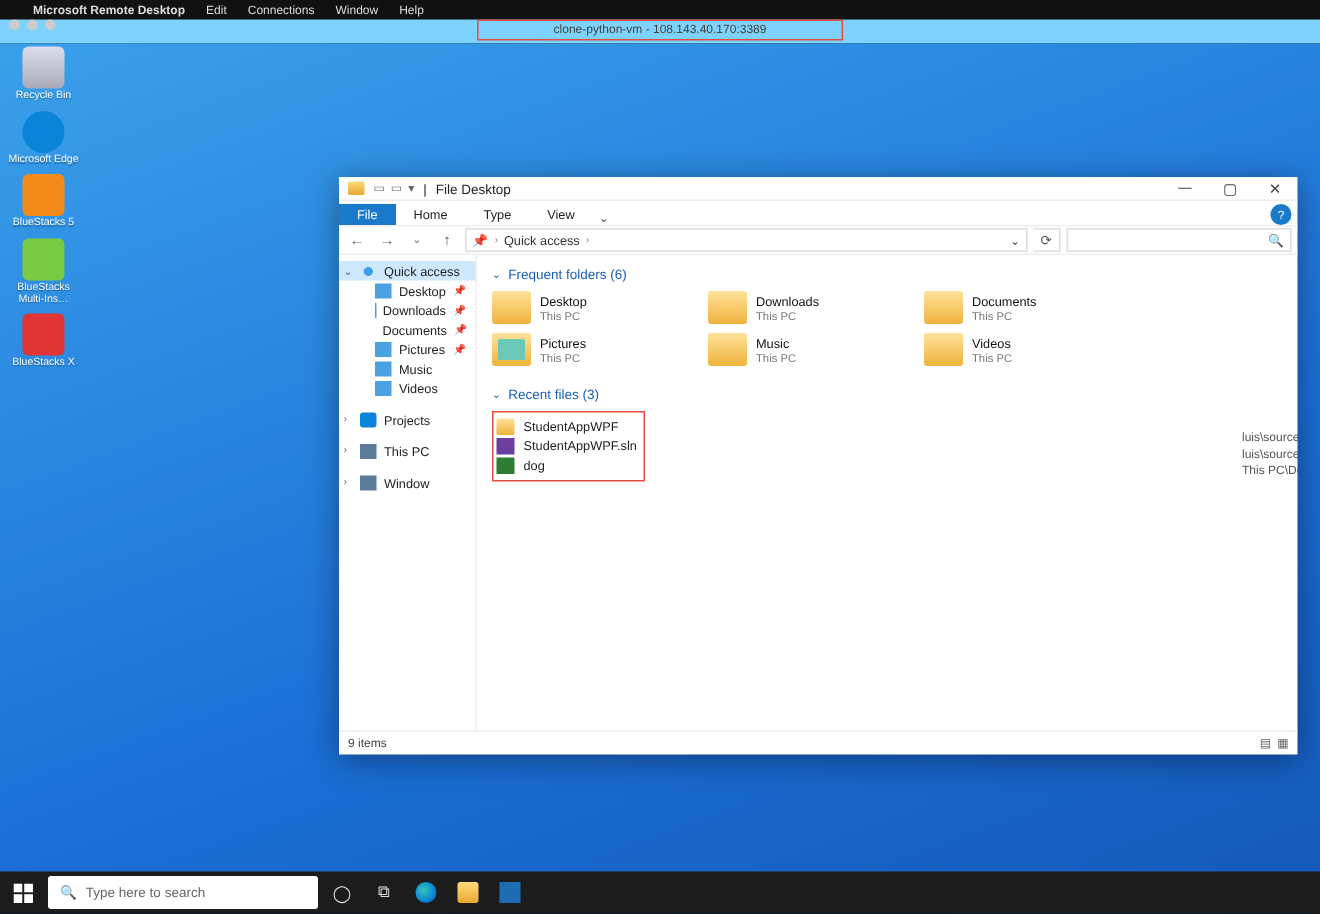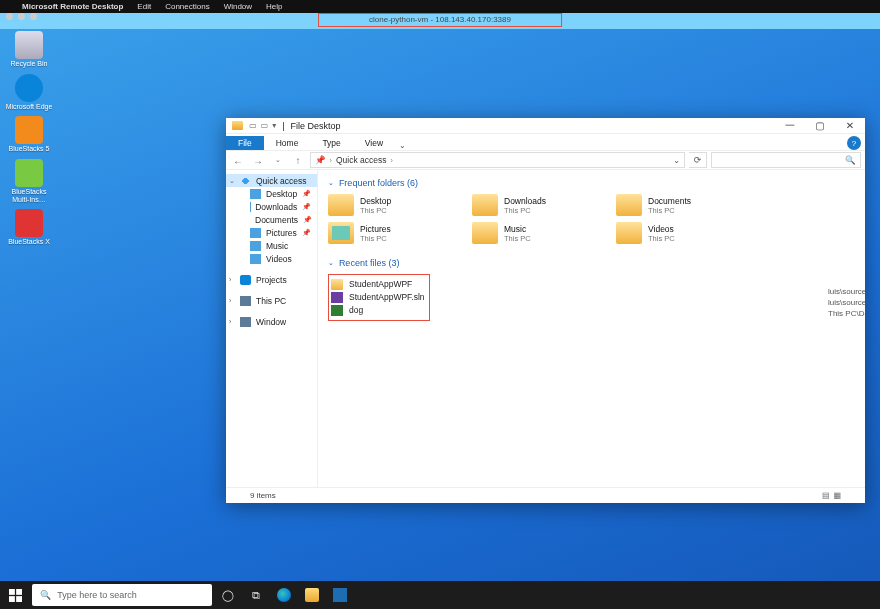--- a/index.html
+++ b/index.html
@@ -81,21 +81,21 @@
 
   .recent-box { border:1.5px solid #e74c3c; padding:3px 4px 3px 2px; display:inline-block; margin-top:0;}
   .recent-row { display:flex; align-items:flex-start; gap:6px; font-size:8.5px; padding:1px 0;}
   .recent-row .ric { width:12px; height:11px; }
   .ric.fold{ background:linear-gradient(#ffe29a,#f0b23e); border-radius:1px;}
   .ric.sln{ background:#6b3fa0;}
   .ric.img{ background:#2e7d32;}
   .recent-paths { position:absolute; left:510px; }
   .recent-paths div { font-size:8px; color:#555; padding:1px 0;}
 
-  .status { height:16px; border-top:1px solid #eee; display:flex; align-items:center; font-size:8px; color:#444; padding:0 24px;}
+  .status { height:16px; border-top:1px solid #eee; display:flex; align-items:center; font-size:8px; color:#444; padding:0 6px;}
   .status .views { margin-left:auto; display:flex; gap:4px; color:#666;}
 
   
   .taskbar { position:absolute; left:0; right:0; bottom:0; height:28px; background:#1c1c1c; display:flex; align-items:center; }
   .taskbar .start { width:30px; height:28px; display:flex; align-items:center; justify-content:center; color:#fff;}
   .taskbar .search { height:22px; margin:0 2px; width:180px; background:#fff; border-radius:2px; display:flex; align-items:center; padding:0 8px; gap:6px; color:#666; font-size:9px;}
   .taskbar .tb-btn { width:28px; height:28px; display:flex; align-items:center; justify-content:center; color:#ddd; font-size:11px;}
   .taskbar .tb-btn .sq { width:14px; height:14px; }
   .taskbar .edge { background:radial-gradient(circle at 40% 40%, #37c5b5, #0a84d8 60%, #083e7a); border-radius:50%;}
   .taskbar .folder { background:linear-gradient(#ffd97a,#e9a82f); border-radius:2px;}

